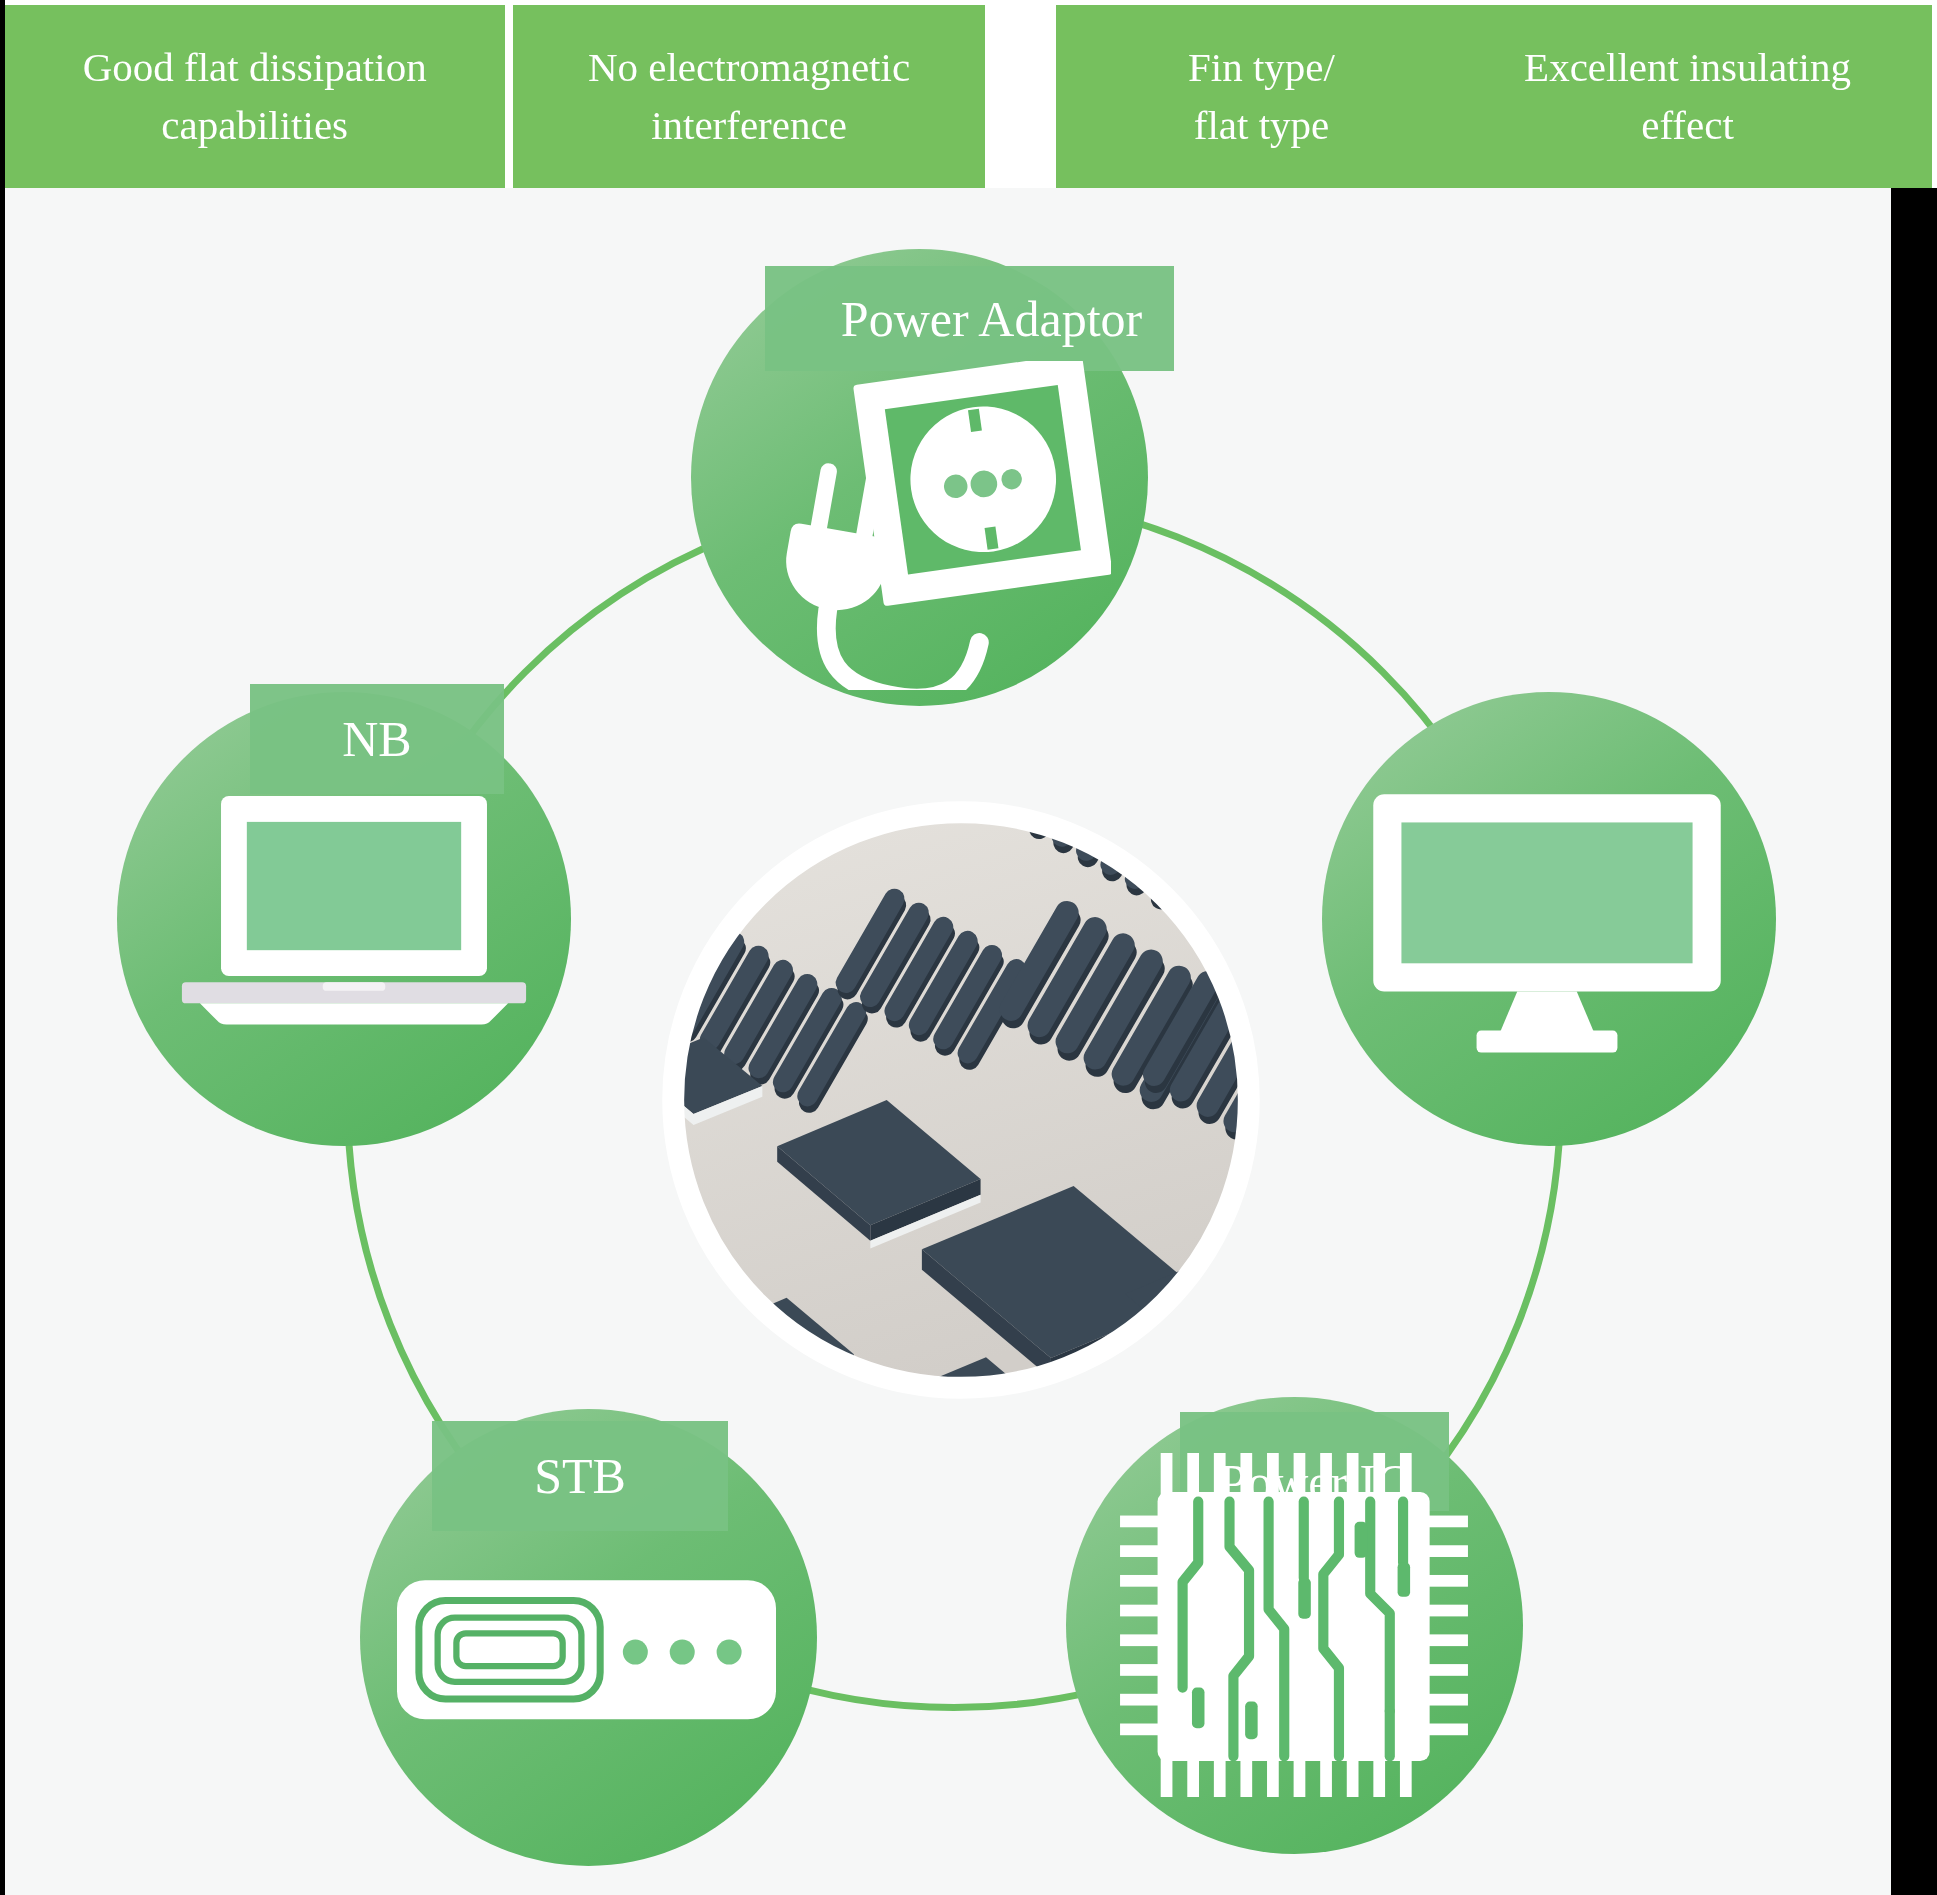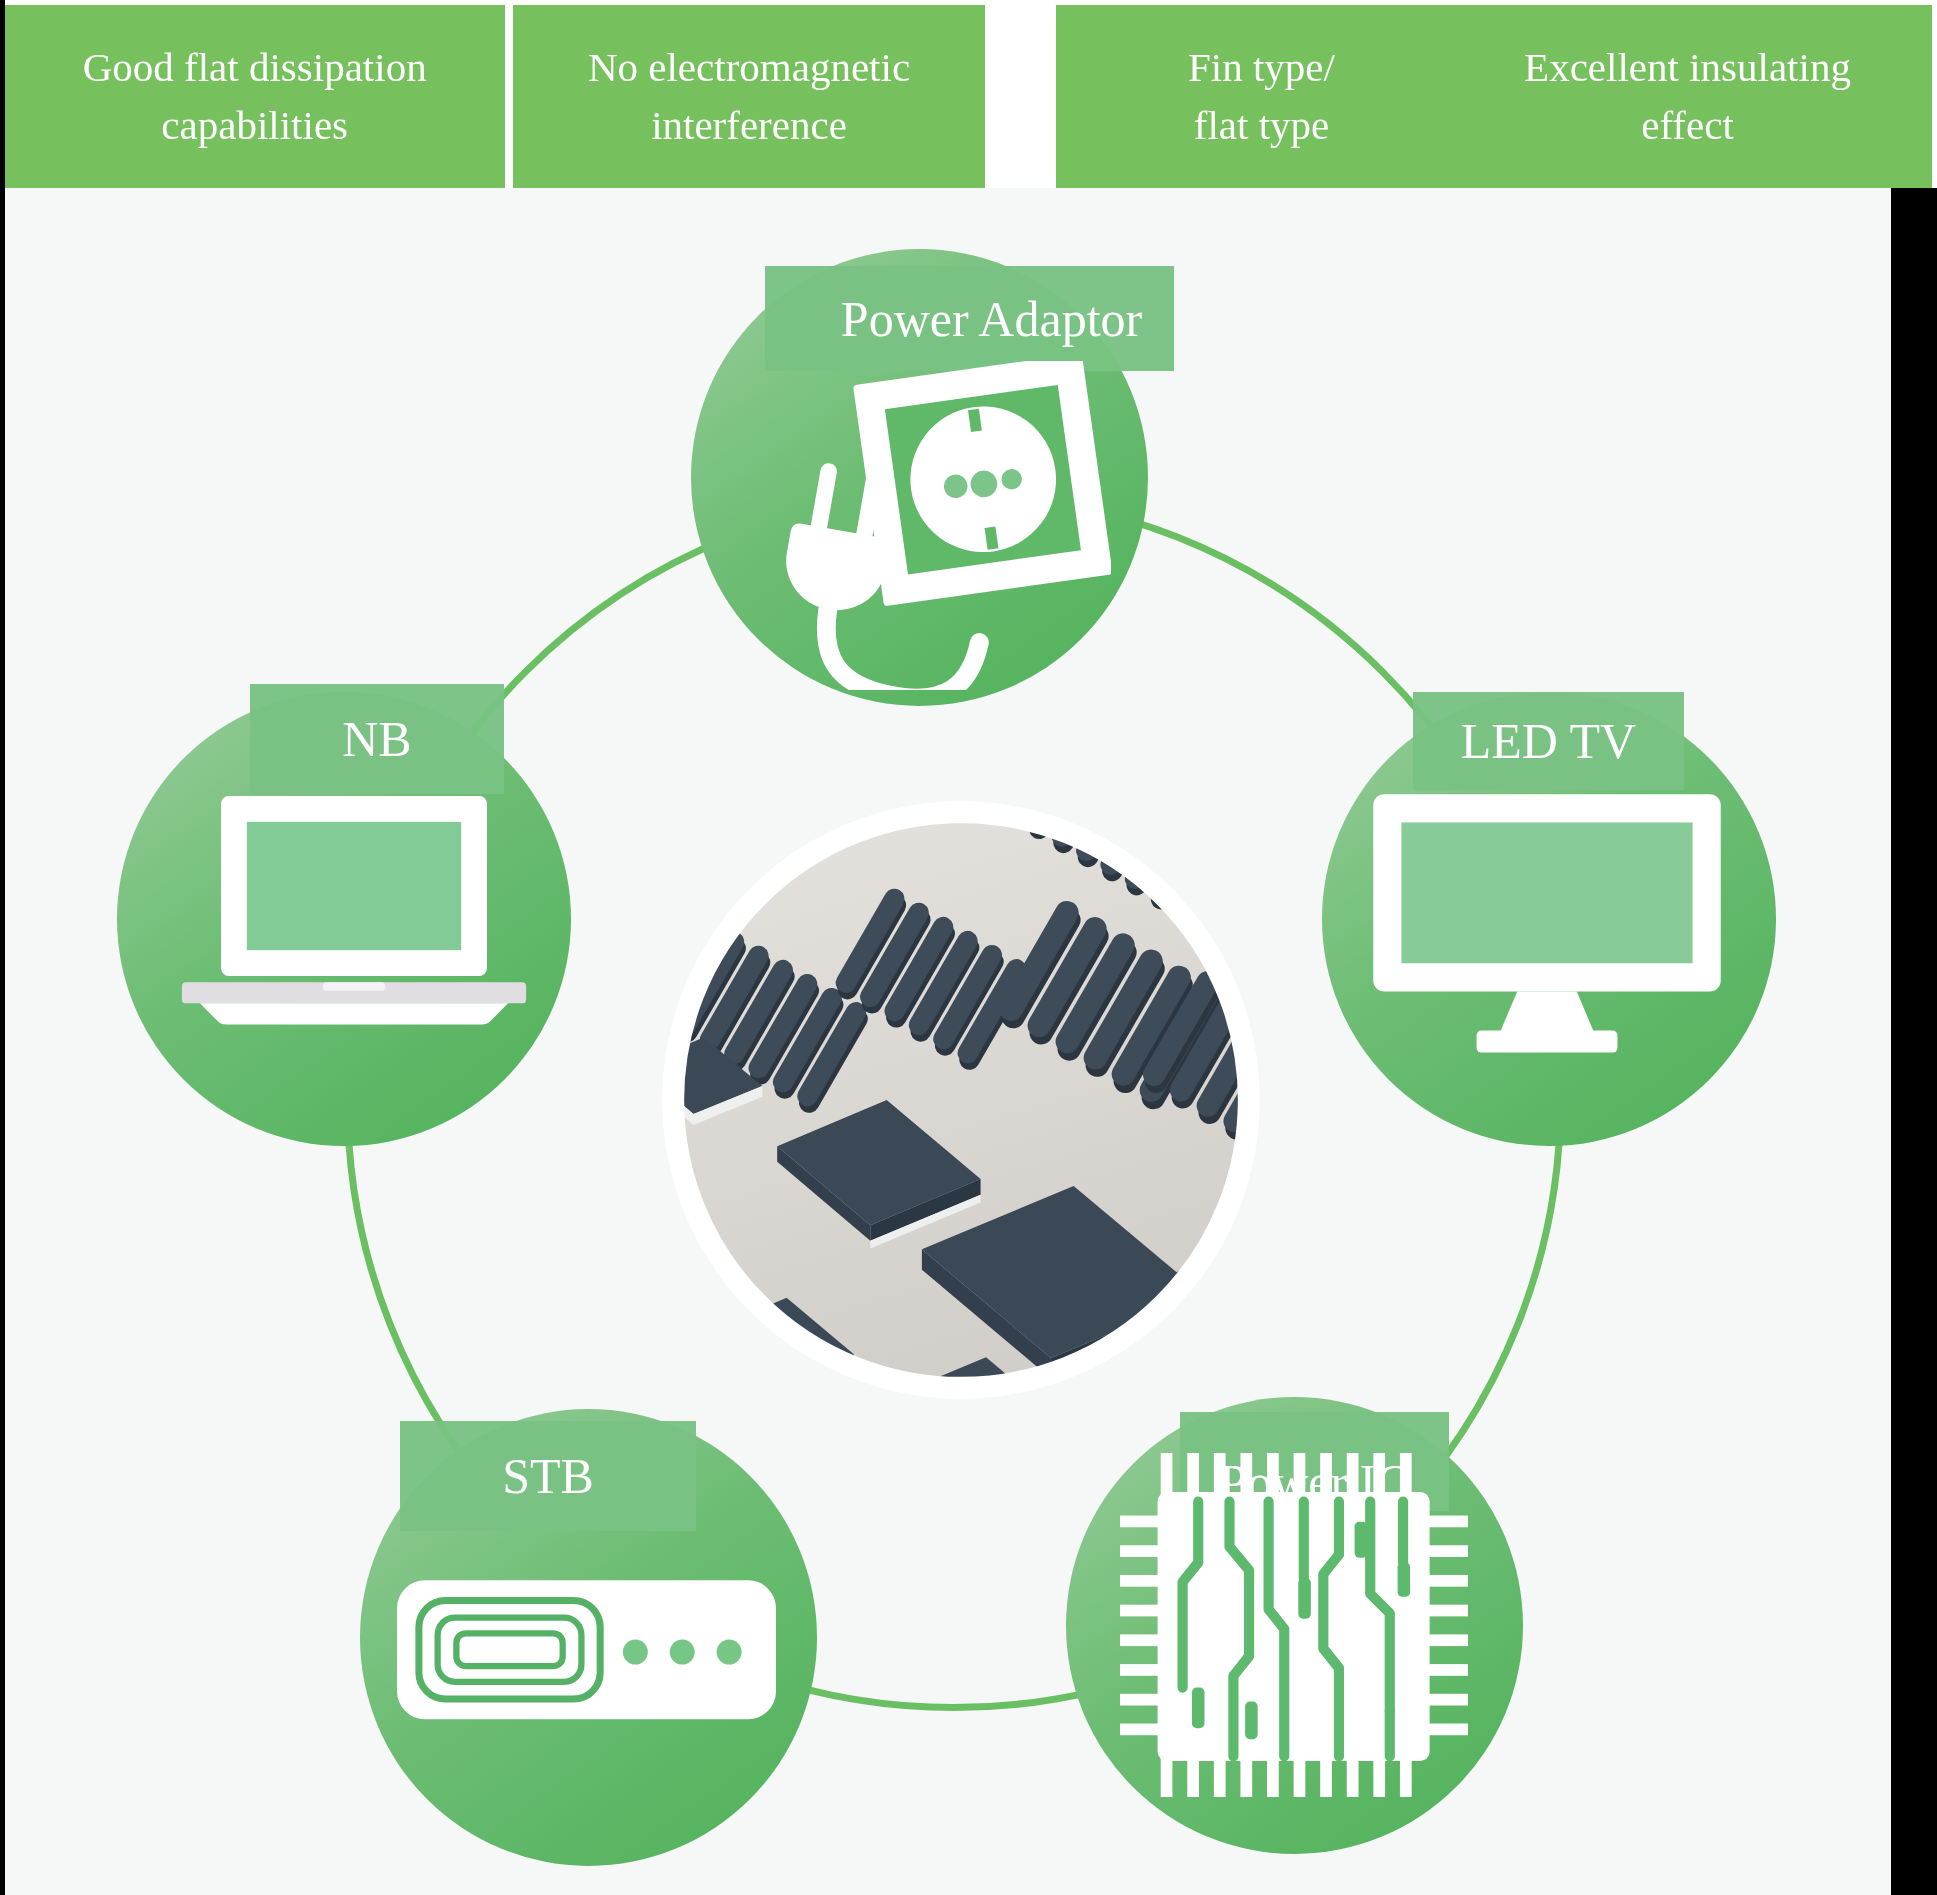--- a/index.html
+++ b/index.html
@@ -20,21 +20,21 @@
   .c-nb{left:117px;top:692px;width:454px;height:454px;}
   .c-led-tv{left:1322px;top:692px;width:454px;height:454px;}
   .c-stb{left:360px;top:1409px;width:457px;height:457px;}
   .c-power-ic{left:1066px;top:1397px;width:457px;height:457px;}
   .band{position:absolute;background:rgba(121,194,131,0.96);display:flex;align-items:center;
         justify-content:center;}
   .band span{color:#ffffff;font-size:50px;white-space:nowrap;}
   .b-power-adaptor{left:765px;top:266px;width:365px;height:105px;padding-left:44px;}
   .b-nb{left:227px;top:684px;width:254px;height:110px;margin-left:23px;}
   .b-led-tv{left:1413px;top:692px;width:271px;height:98px;}
-  .b-stb{left:400px;top:1421px;width:296px;height:110px;}
+  .b-stb{left:432px;top:1421px;width:296px;height:110px;}
   .b-power-ic{left:1180px;top:1412px;width:269px;height:99px;align-items:flex-end;}
   .icon{position:absolute;}
   .i-power-adaptor{left:743px;top:361px;}
   .i-nb{left:178px;top:792px;}
   .i-led-tv{left:1367px;top:788px;}
   .i-stb{left:397px;top:1580px;}
   .i-power-ic{left:1120px;top:1453px;}
   .photo{position:absolute;left:656px;top:795px;}
 </style>
 </head>
@@ -70,23 +70,20 @@
   <div class="app-circle c-nb"></div>
   <div class="app-circle c-led-tv"></div>
   <div class="app-circle c-stb"></div>
   <div class="app-circle c-power-ic"></div>
 
   <div class="band b-power-adaptor">
     <span>Power Adaptor</span>
   </div>
   <div class="band b-nb">
     <span>NB</span>
-  </div>
-  <div class="band b-led-tv">
-    <span>LED TV</span>
   </div>
   <div class="band b-stb">
     <span>STB</span>
   </div>
   <div class="band b-power-ic">
     <span>Power IC</span>
   </div>
 
   <svg class="icon i-power-adaptor" width="368" height="329" viewBox="0 0 470 420">
     <g transform="rotate(-8 300 160)">

